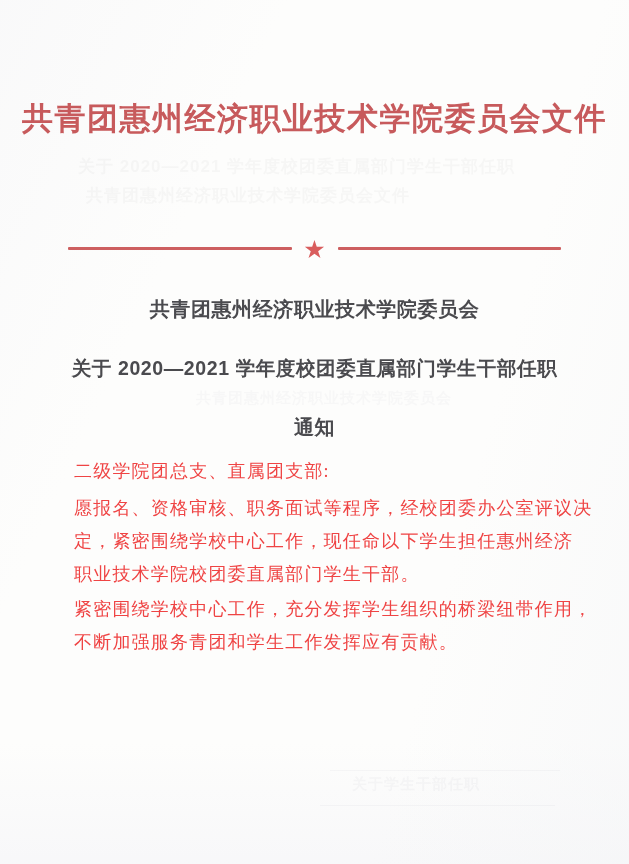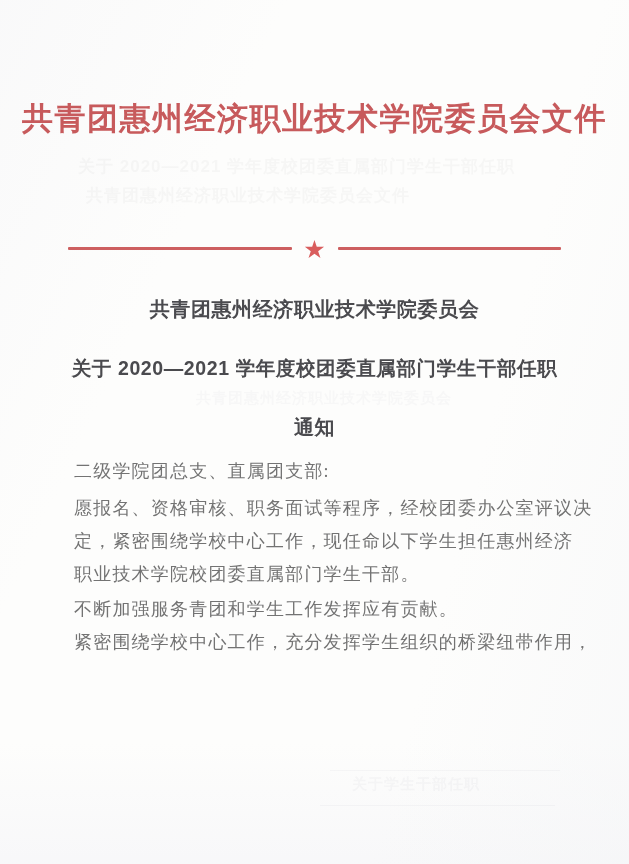--- a/index.html
+++ b/index.html
@@ -129,21 +129,21 @@
   .body-block {
     position: absolute;
     left: 74px;
     top: 455px;
     width: 472px;
   }
   .body-line {
     font-family: "Liberation Serif", "DejaVu Serif", serif;
     font-size: 18px;
     line-height: 33px;
-    color: #737373;
+    color: #ef4444;
     letter-spacing: 1.2px;
     white-space: nowrap;
   }
   .body-line.indent {
     text-indent: 38px;
   }
   .addressee {
     margin-bottom: 4px;
   }
   .para-gap { height: 2px; }
@@ -184,19 +184,19 @@
 
     <div>
       <div class="body-line">愿报名、资格审核、职务面试等程序，经校团委办公室评议决</div>
       <div class="body-line">定，紧密围绕学校中心工作，现任命以下学生担任惠州经济</div>
       <div class="body-line">职业技术学院校团委直属部门学生干部。</div>
     </div>
 
     <div class="para-gap"></div>
 
     <div>
+      <div class="body-line">紧密围绕学校中心工作，充分发挥学生组织的桥梁纽带作用，</div>
       <div class="body-line">不断加强服务青团和学生工作发挥应有贡献。</div>
-      <div class="body-line">紧密围绕学校中心工作，充分发挥学生组织的桥梁纽带作用，</div>
     </div>
 
   </div>
 
 </div>
 
 </body></html>

